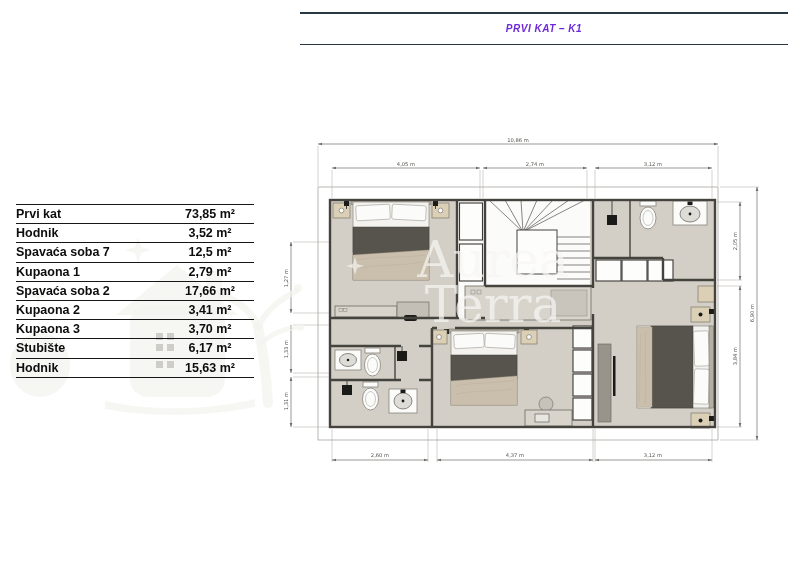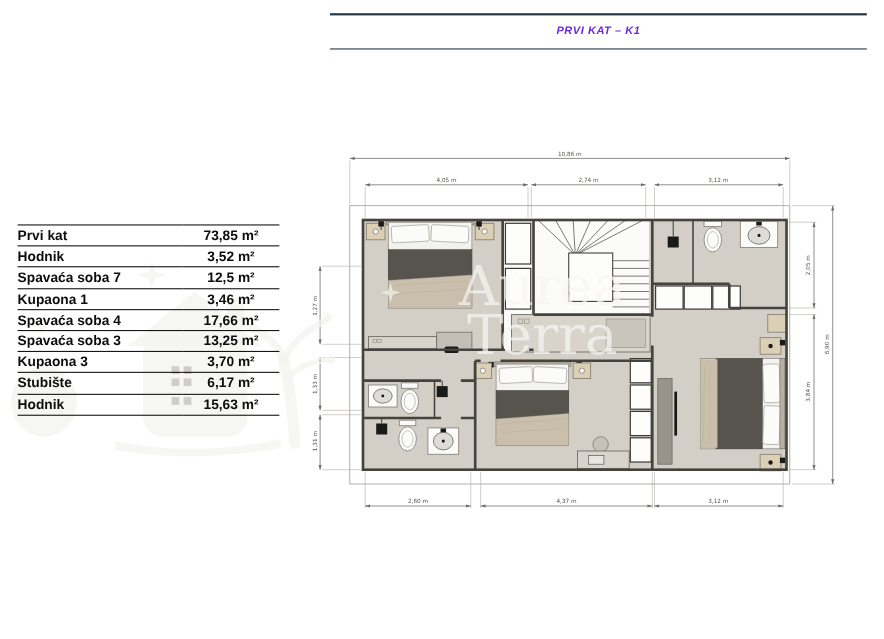--- a/index.html
+++ b/index.html
@@ -65,29 +65,29 @@
     <tr>
         <td class="n">Hodnik</td>
         <td class="a">3,52 m²</td>
       </tr>
     <tr>
         <td class="n">Spavaća soba 7</td>
         <td class="a">12,5 m²</td>
       </tr>
     <tr>
         <td class="n">Kupaona 1</td>
-        <td class="a">3,46 m²</td>
-      </tr>
-    <tr>
-        <td class="n">Spavaća soba 4</td>
+        <td class="a">2,79 m²</td>
+      </tr>
+    <tr>
+        <td class="n">Spavaća soba 2</td>
         <td class="a">17,66 m²</td>
       </tr>
     <tr>
-        <td class="n">Spavaća soba 3</td>
-        <td class="a">13,25 m²</td>
+        <td class="n">Kupaona 2</td>
+        <td class="a">3,41 m²</td>
       </tr>
     <tr>
         <td class="n">Kupaona 3</td>
         <td class="a">3,70 m²</td>
       </tr>
     <tr>
         <td class="n">Stubište</td>
         <td class="a">6,17 m²</td>
       </tr>
     <tr>

